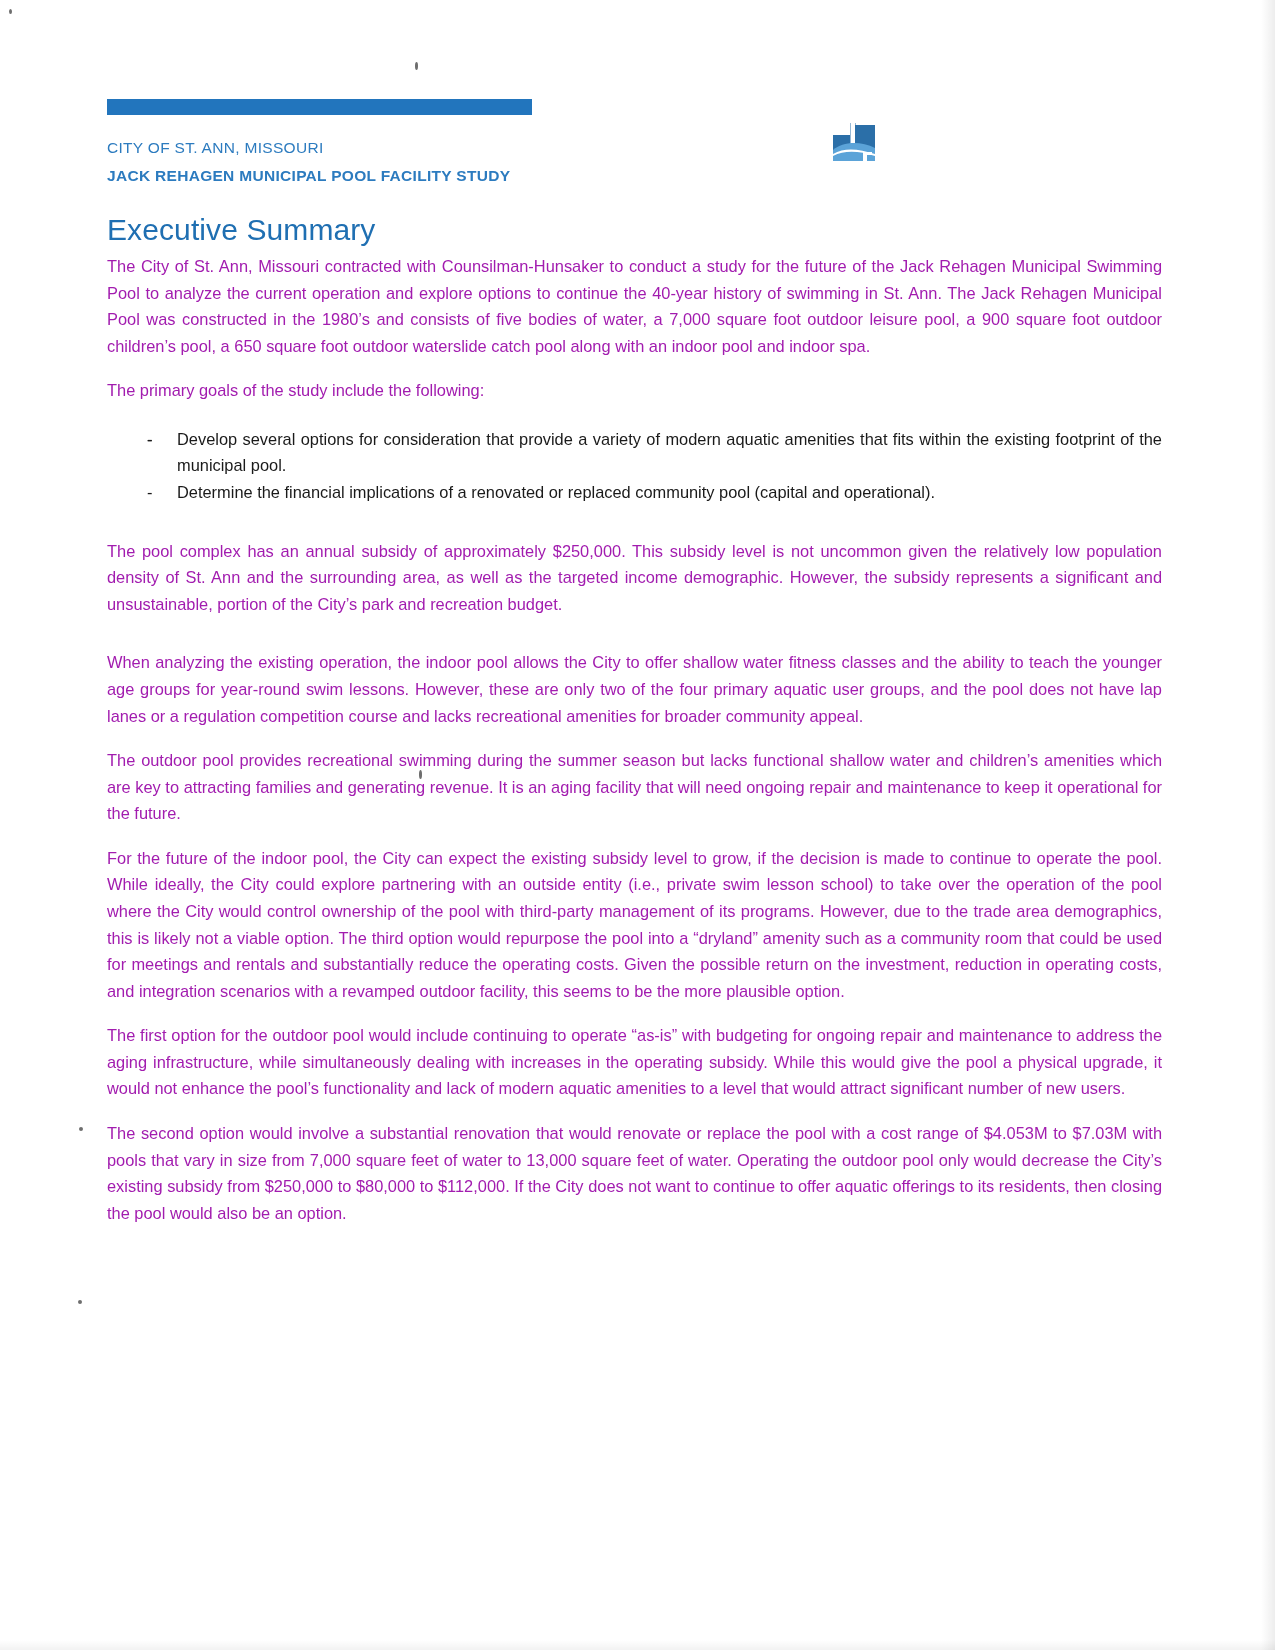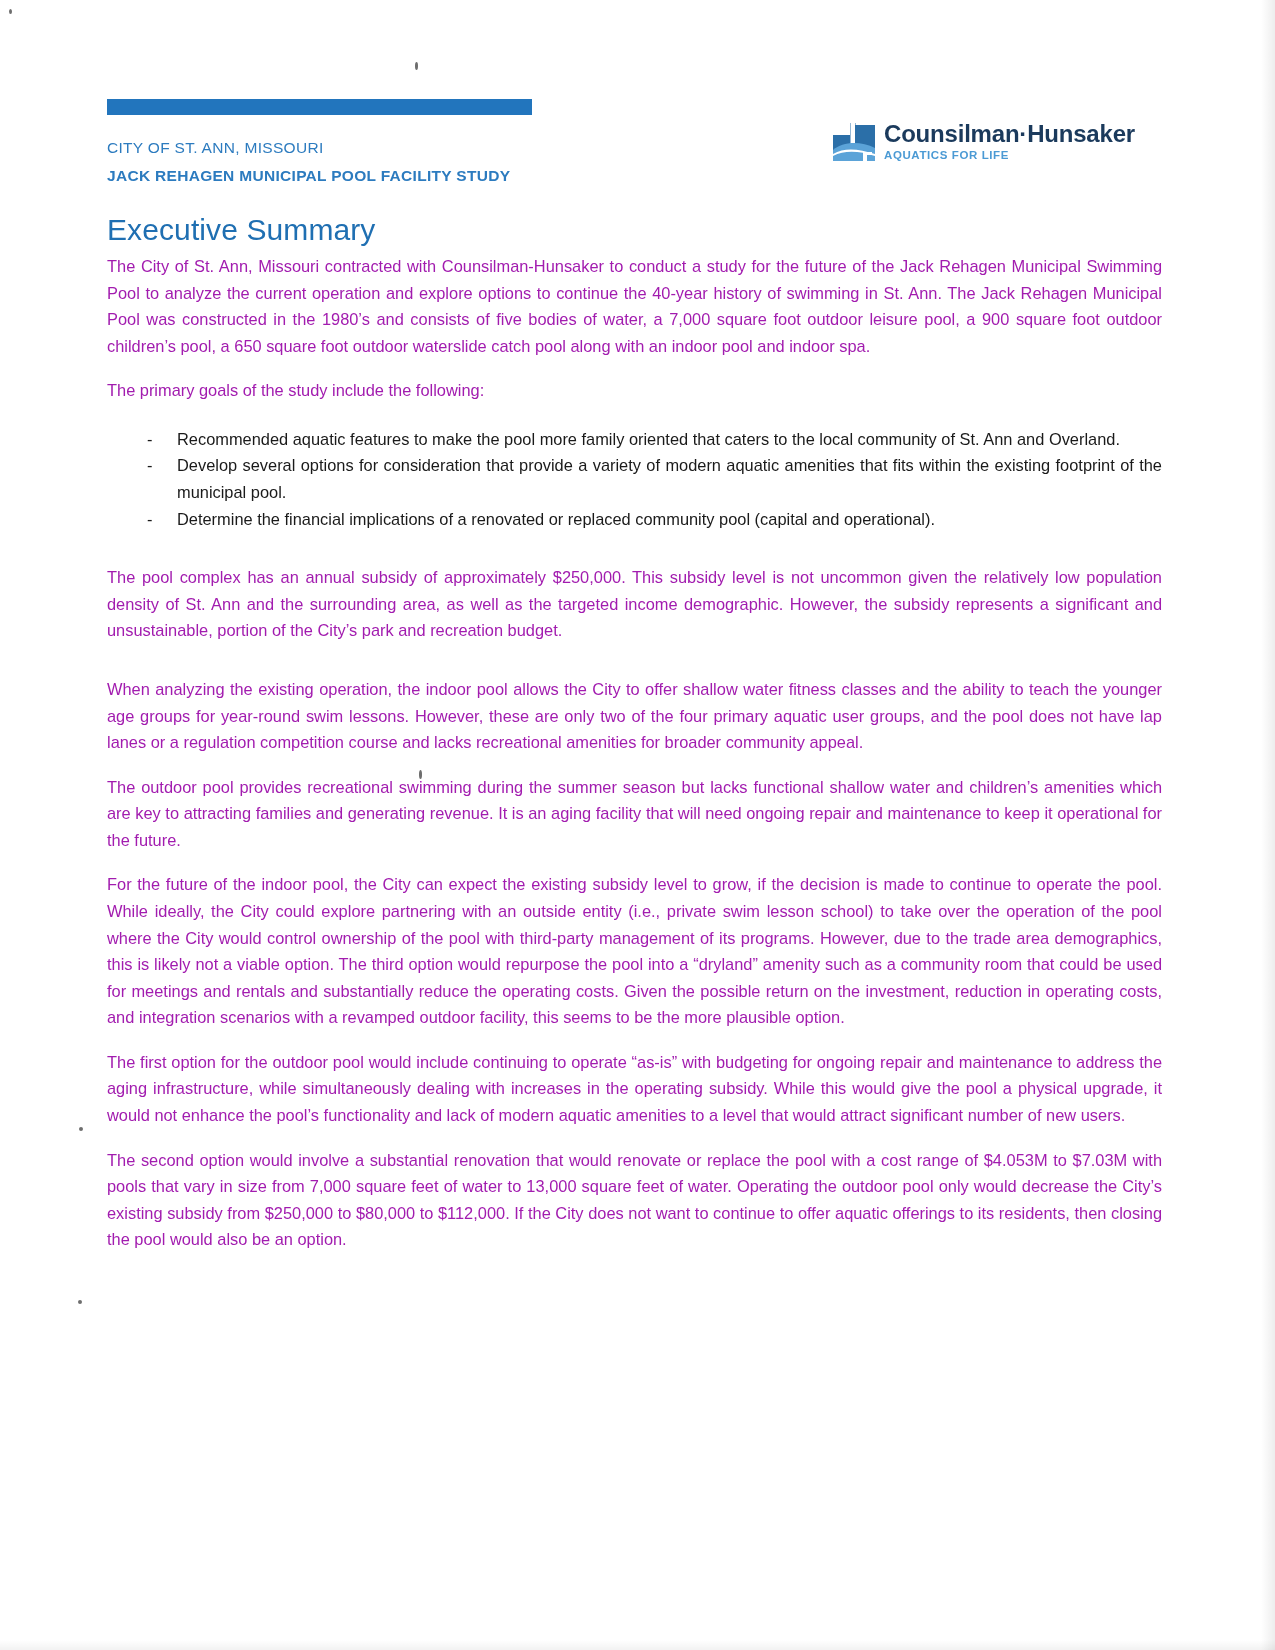--- a/index.html
+++ b/index.html
@@ -169,42 +169,37 @@
         <rect x="0" y="0" width="42" height="38" fill="#2b6fa8"></rect>
         <rect x="0" y="0" width="17" height="12" fill="#ffffff"></rect>
         <rect x="17.5" y="0" width="4.5" height="22" fill="#ffffff"></rect>
         <rect x="22.5" y="0" width="19.5" height="2" fill="#ffffff"></rect>
         <path d="M0 27 C 10 18, 28 18, 42 25 L 42 38 L 0 38 Z" fill="#5ba3d8"></path>
         <path d="M0 31 C 12 24, 26 26, 42 31 L 42 33 C 26 28, 12 27, 0 33 Z" fill="#ffffff"></path>
         <rect x="30" y="29" width="4" height="9" fill="#ffffff"></rect>
         <rect x="30" y="29" width="9" height="3" fill="#ffffff"></rect>
       </svg>
     </div>
-    <div class="logo-text">
-      <div class="logo-title">Counsilman·Hunsaker</div>
-      <div class="logo-tagline">AQUATICS FOR LIFE</div>
-    </div>
   </div>
 
   <div class="content">
 
     <div class="header-bar"></div>
     <div class="header-line one">CITY OF ST. ANN, MISSOURI</div>
     <div class="header-line two">JACK REHAGEN MUNICIPAL POOL FACILITY STUDY</div>
 
     <h1 class="doc-title">Executive Summary</h1>
 
     <p class="body">The City of St. Ann, Missouri contracted with Counsilman-Hunsaker to conduct a study for the future of the Jack Rehagen Municipal Swimming Pool to analyze the current operation and explore options to continue the 40-year history of swimming in St. Ann. The Jack Rehagen Municipal Pool was constructed in the 1980’s and consists of five bodies of water, a 7,000 square foot outdoor leisure pool, a 900 square foot outdoor children’s pool, a 650 square foot outdoor waterslide catch pool along with an indoor pool and indoor spa.</p>
 
     <p class="body nojust tight">The primary goals of the study include the following:</p>
 
     <ul class="goals">
       <li>
         <span class="dash">-</span>
-        <span>Recommended aquatic features to make the pool more family oriented that caters to the local community of St. Ann and Overland.</span>
       </li>
       <li>
         <span class="dash">-</span>
         <span>Develop several options for consideration that provide a variety of modern aquatic amenities that fits within the existing footprint of the municipal pool.</span>
       </li>
       <li>
         <span class="dash">-</span>
         <span>Determine the financial implications of a renovated or replaced community pool (capital and operational).</span>
       </li>
     </ul>

